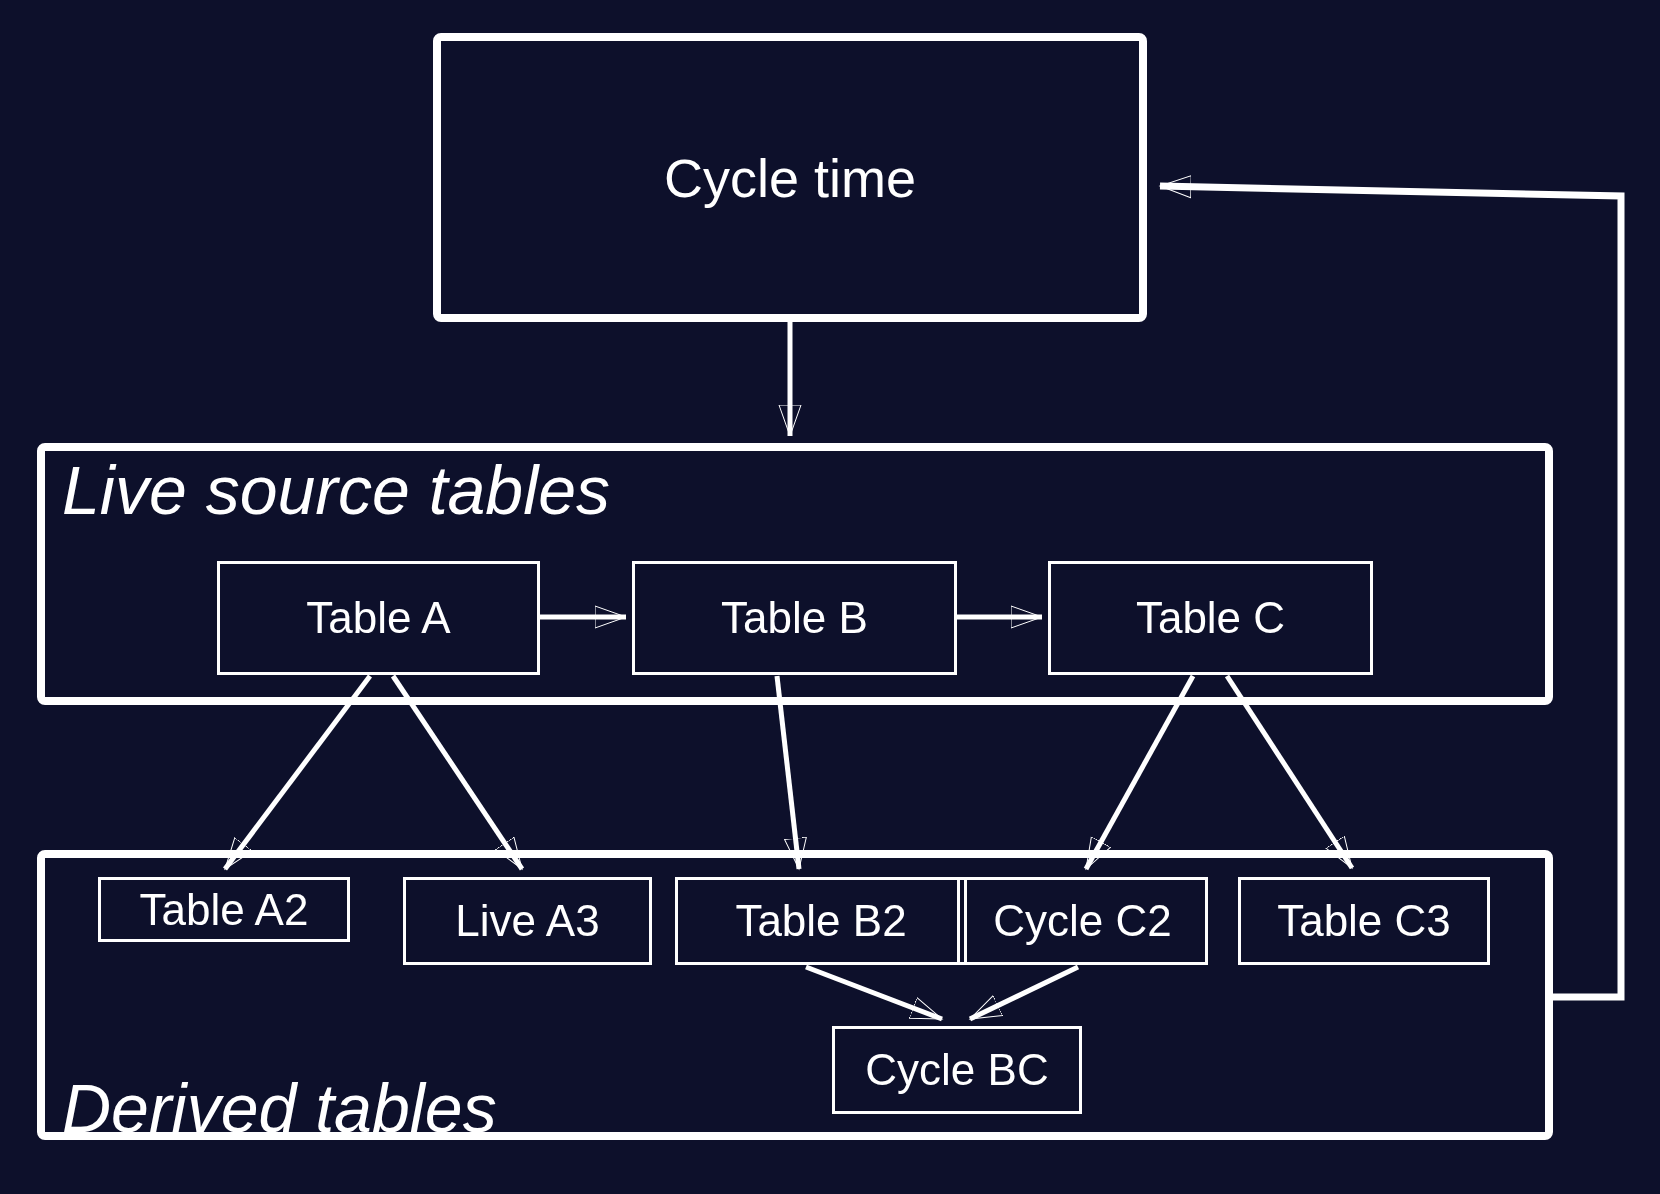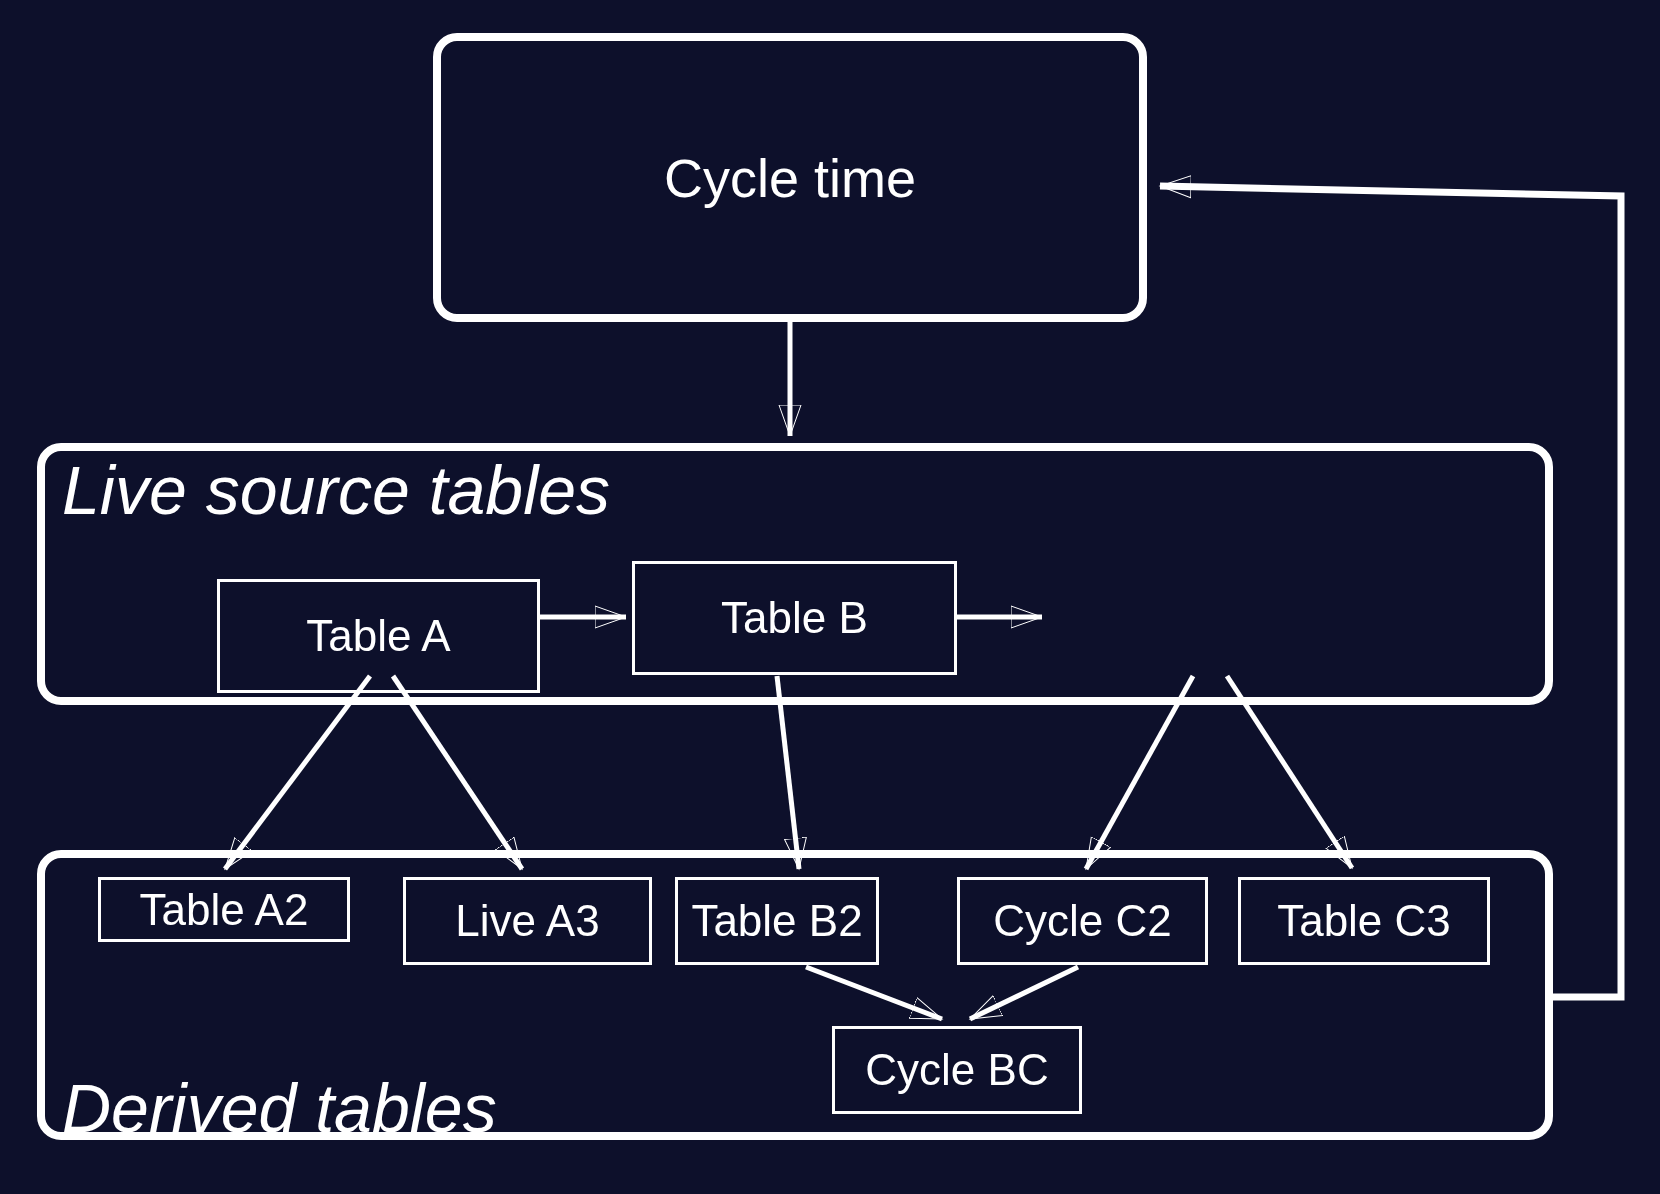--- a/index.html
+++ b/index.html
@@ -12,21 +12,21 @@
     width: 1660px;
     height: 1194px;
     background: #0d102b;
     font-family: "Liberation Sans", sans-serif;
     color: #ffffff;
     overflow: hidden;
   }
   .rounded-node {
     position: absolute;
     border: 8px solid #ffffff;
-    border-radius: 24px;
+    border-radius: 8px;
     box-sizing: border-box;
     background: transparent;
     z-index: 1;
   }
   #cycle-box {
     left: 433px; top: 33px;
     width: 714px; height: 289px;
     display: flex; align-items: center; justify-content: center;
     font-size: 54px;
   }
@@ -52,27 +52,27 @@
     position: absolute;
     border: 3px solid #ffffff;
     box-sizing: border-box;
     background: transparent;
     display: flex; align-items: center; justify-content: center;
     font-size: 44px;
     z-index: 1;
     white-space: nowrap;
   }
   
-  #table-a { left: 217px; top: 561px; width: 323px; height: 114px; margin-top: 18px; }
+  #table-a { left: 217px; top: 561px; width: 323px; height: 114px; }
   #table-b { left: 632px; top: 561px; width: 325px; height: 114px; }
   #table-c { left: 1048px; top: 561px; width: 325px; height: 114px; }
   
   #table-a2 { left: 98px;   top: 877px; width: 252px; height: 65px; }
   #table-a3 { left: 403px;  top: 877px; width: 249px; height: 88px; }
-  #table-b2 { left: 675px;  top: 877px; width: 204px; height: 88px; }
+  #table-b2 { left: 675px;  top: 877px; width: 292px; height: 88px; }
   #table-c2 { left: 957px;  top: 877px; width: 251px; height: 88px; }
   #table-c3 { left: 1238px; top: 877px; width: 252px; height: 88px; }
   #table-bc { left: 832px;  top: 1026px; width: 250px; height: 88px; }
   #edge-layer {
     position: absolute;
     left: 0; top: 0;
     width: 1660px; height: 1194px;
     z-index: 2;
     pointer-events: none;
   }
@@ -91,20 +91,23 @@
   </div>
 
   <div id="live-container" class="rounded-node"></div>
   <div id="live-label" class="container-label">Live source tables</div>
 
   <div id="table-a" class="table-box">
     <span>Table A</span>
   </div>
   <div id="table-b" class="table-box">
     <span>Table B</span>
+  </div>
+  <div id="table-c" class="table-box">
+    <span>Table C</span>
   </div>
 
   <div id="derived-container" class="rounded-node"></div>
   <div id="derived-label" class="container-label">Derived tables</div>
 
   <div id="table-a2" class="table-box">
     <span>Table A2</span>
   </div>
   <div id="table-a3" class="table-box">
     <span>Live A3</span>

